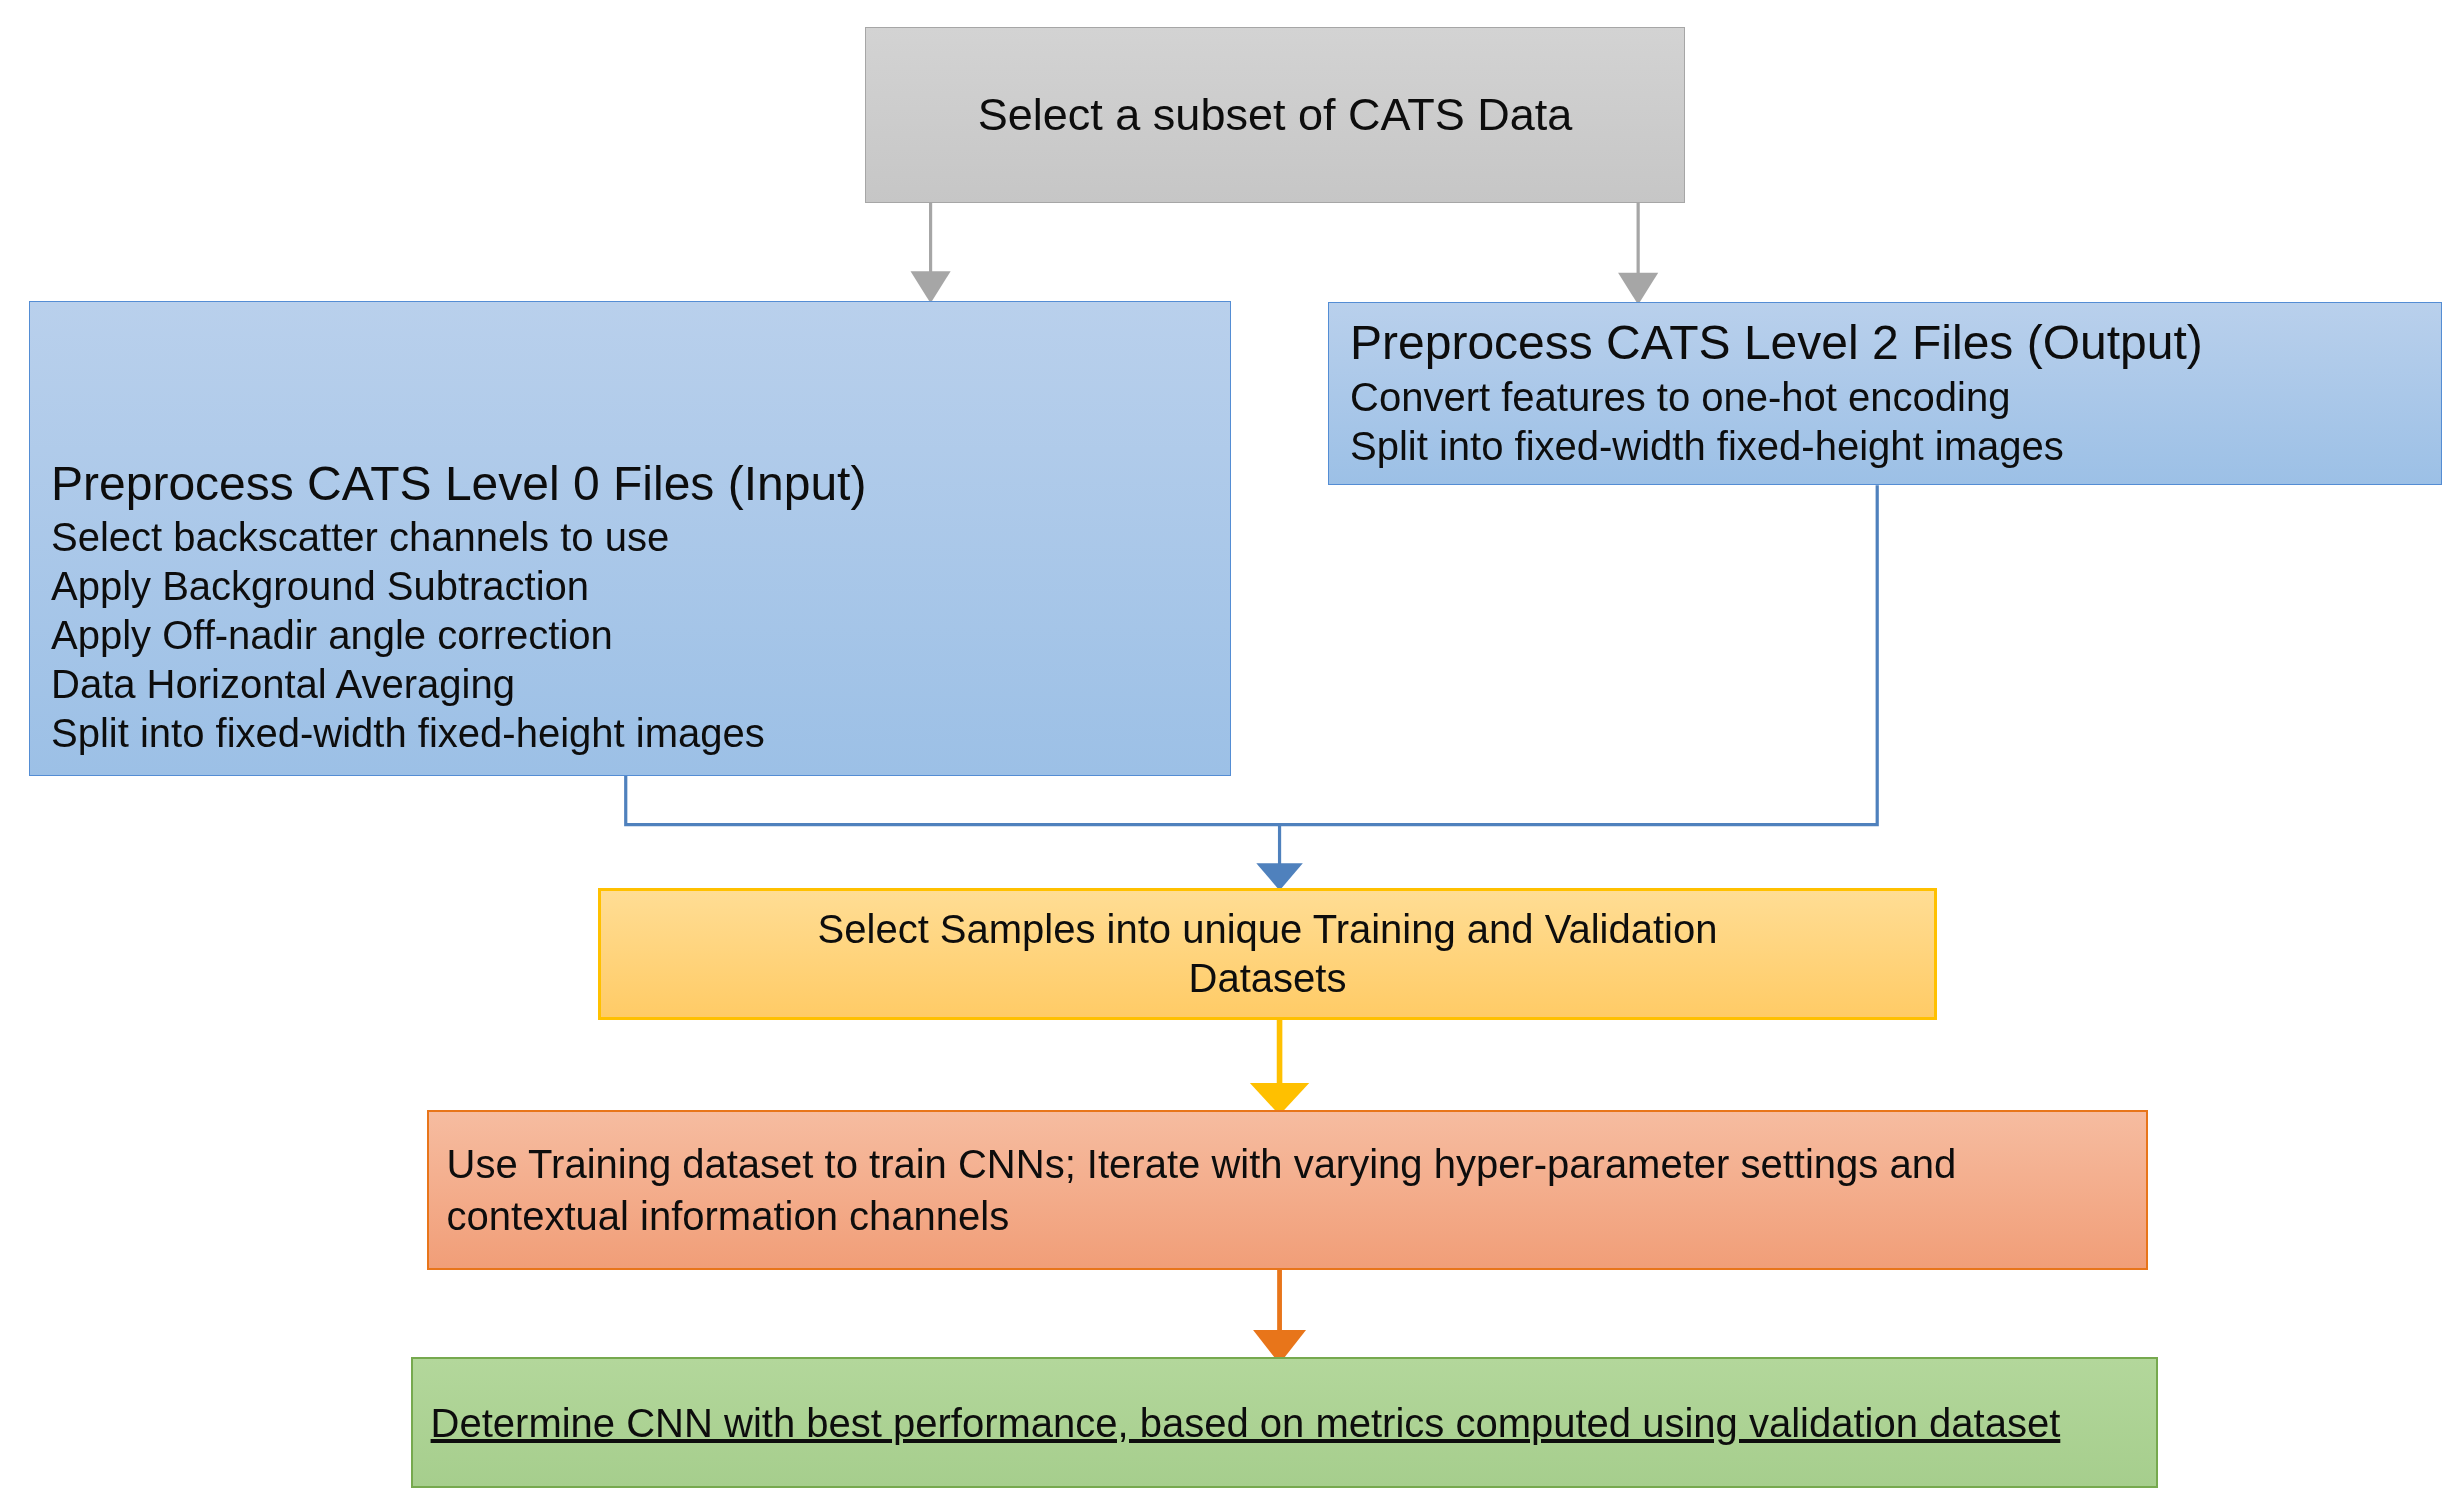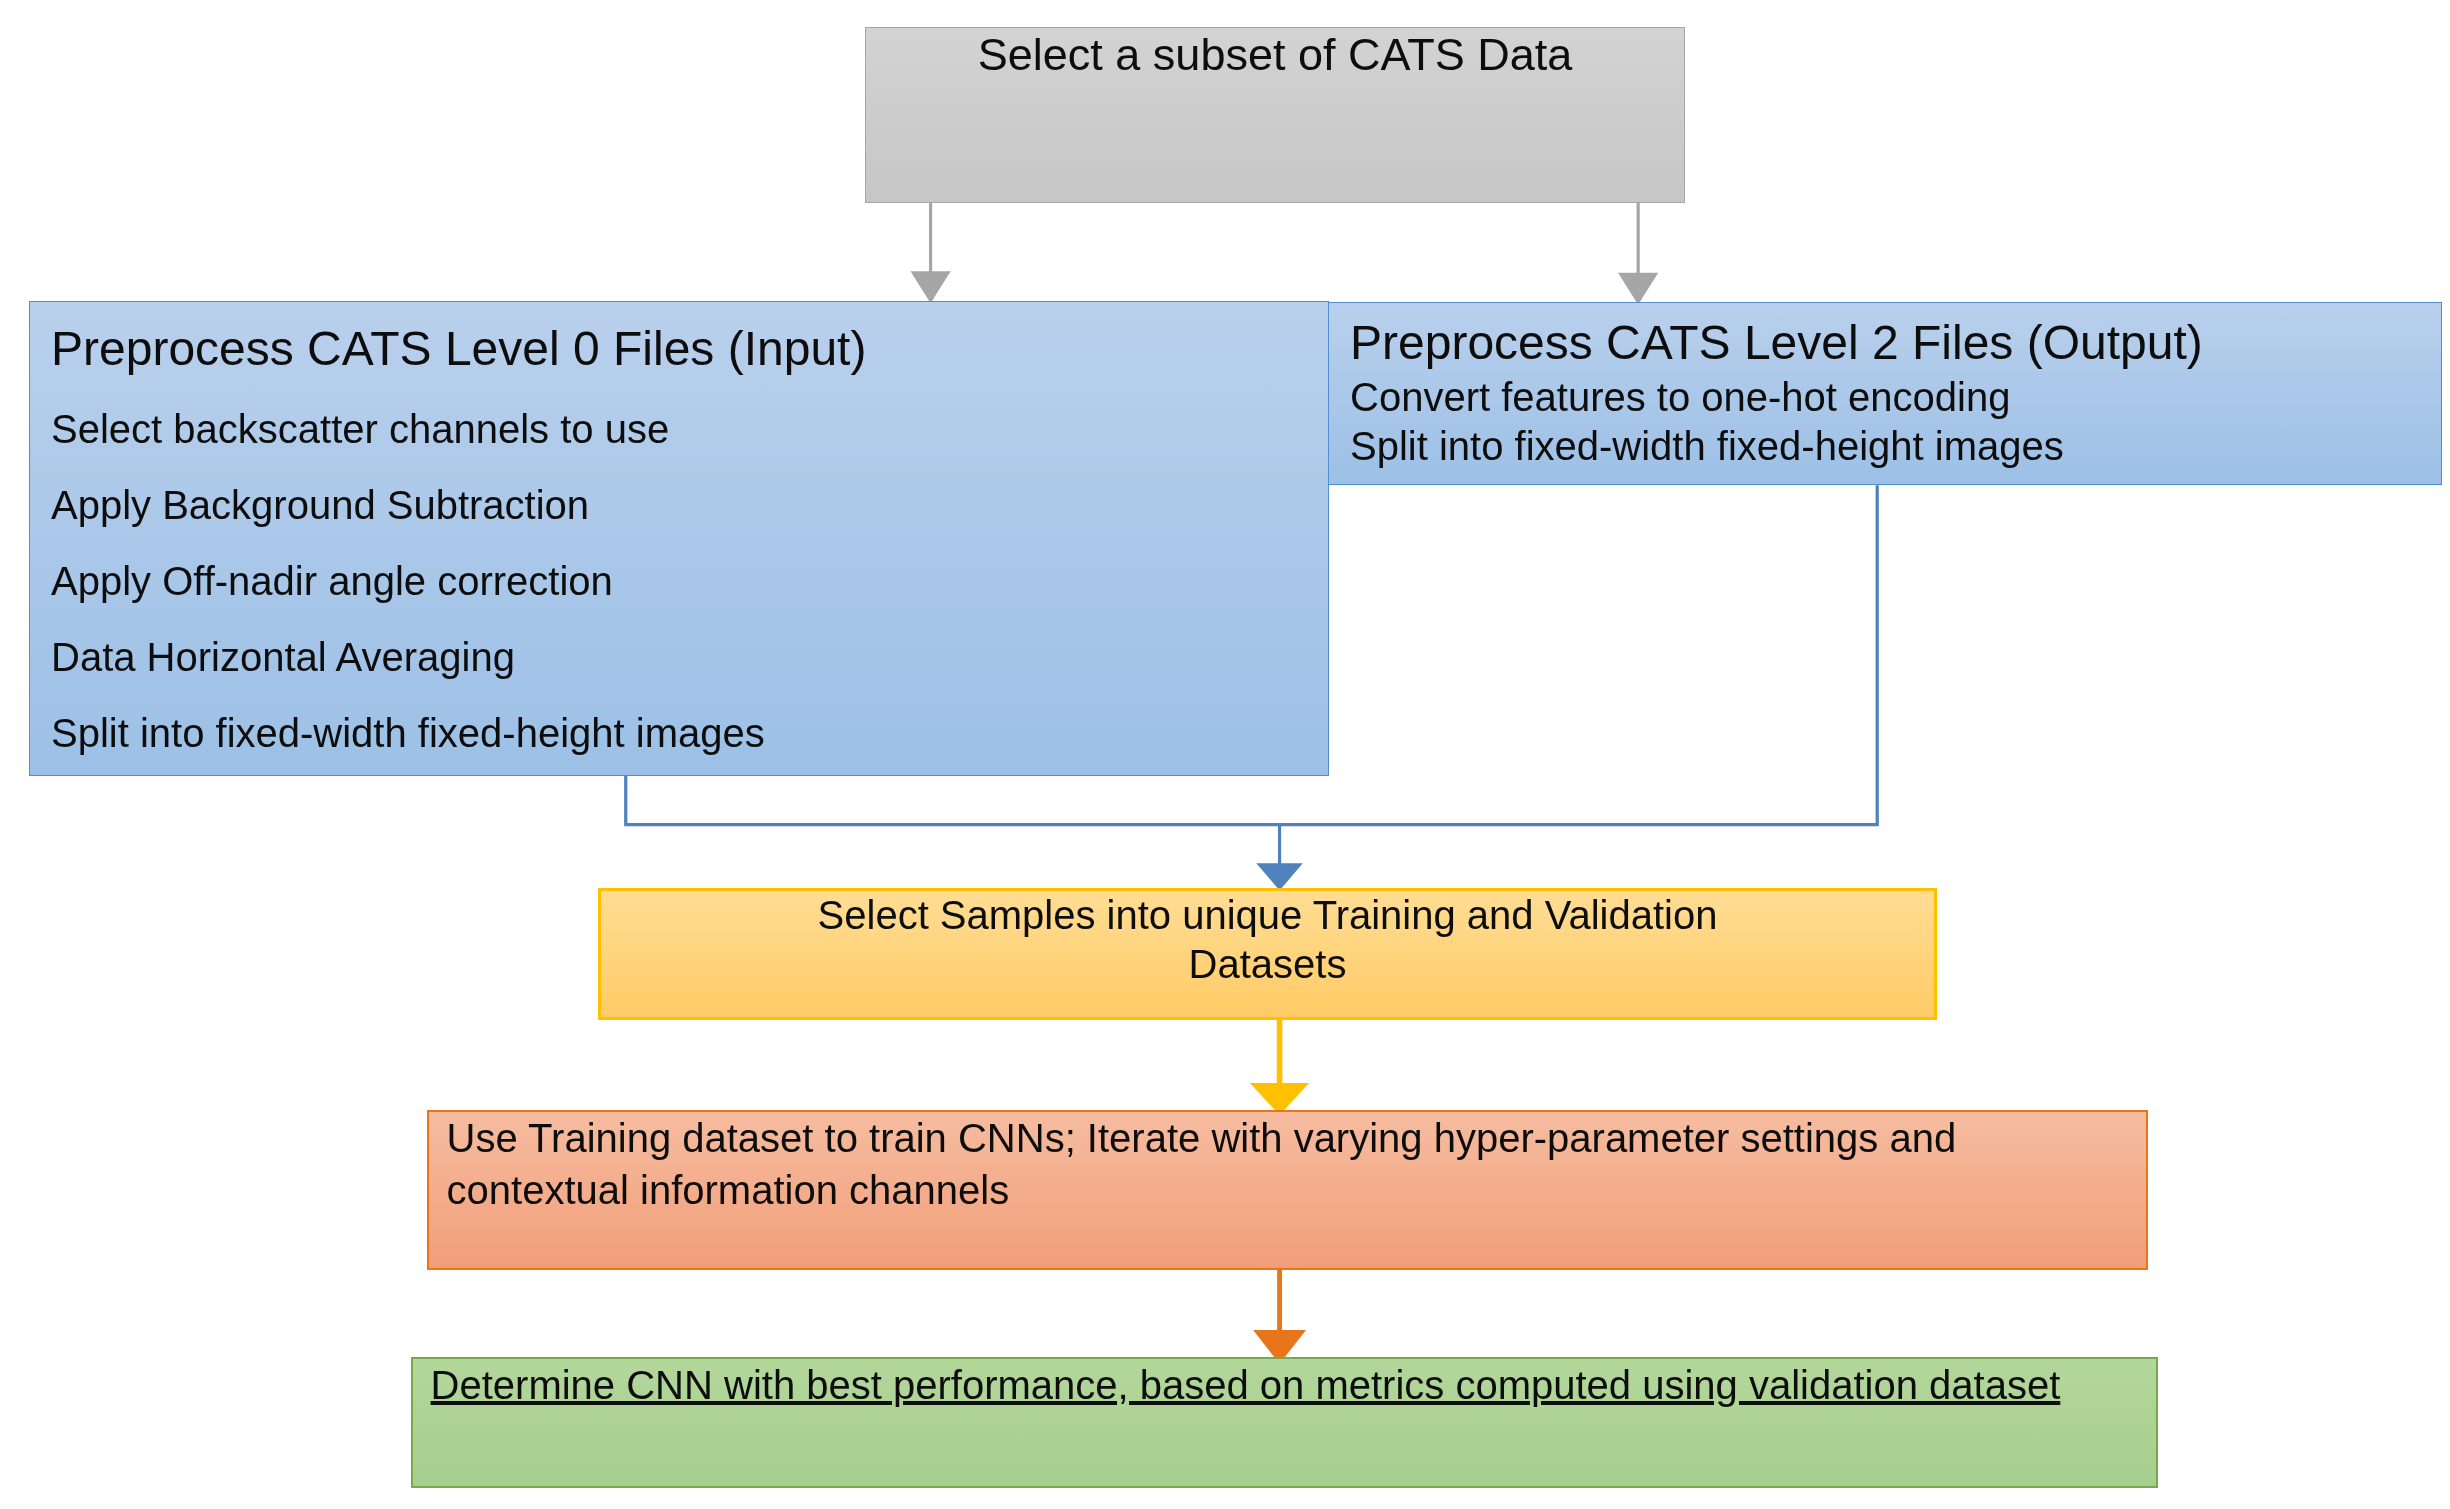--- a/index.html
+++ b/index.html
@@ -14,20 +14,21 @@
     background: #ffffff;
     overflow: hidden;
     font-family: "Liberation Sans", sans-serif;
     color: #0d0d0d;
   }
   .node {
     position: absolute;
     box-sizing: border-box;
     display: flex;
     flex-direction: column;
+    justify-content: center;
   }
   .node-title {
     font-size: 48px;
     line-height: 1.22;
     white-space: nowrap;
   }
   .node-line {
     font-size: 40px;
     line-height: 1.22;
     white-space: nowrap;
@@ -41,25 +42,25 @@
   #node-select {
     left: 865px; top: 27px; width: 820px; height: 176px;
     background: linear-gradient(180deg, #d3d3d3 0%, #c6c6c6 100%);
     border: 1.6px solid #a6a6a6;
     align-items: center;
     text-align: center;
   }
   #node-select .node-line { font-size: 45px; }
 
   #node-l0 {
-    left: 29px; top: 301px; width: 1300px; height: 475px;
+    left: 29px; top: 301px; width: 1202px; height: 475px;
     background: linear-gradient(180deg, #b9d0ec 0%, #9cc0e6 100%);
     border: 1.6px solid #548dd4;
     padding: 17.6px 0 17.6px 21px;
-    justify-content: space-between;
+    justify-content: flex-end;
   }
   #node-l2 {
     left: 1312px; top: 302px; width: 1114px; height: 183px;
     background: linear-gradient(180deg, #b9d0ec 0%, #9cc0e6 100%);
     border: 1.6px solid #548dd4;
     padding: 11.2px 0 11.2px 21px;
     justify-content: flex-start;
     margin-left: 16px;
   }
   #node-split {

